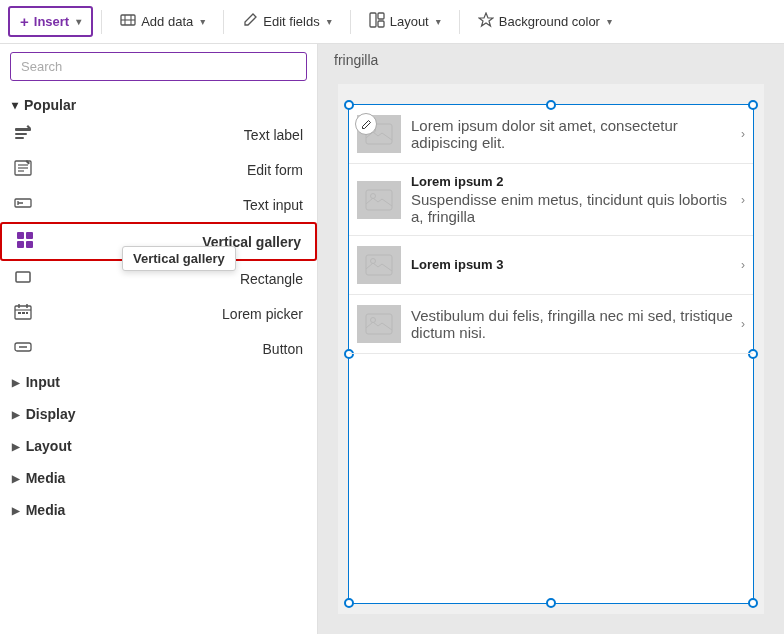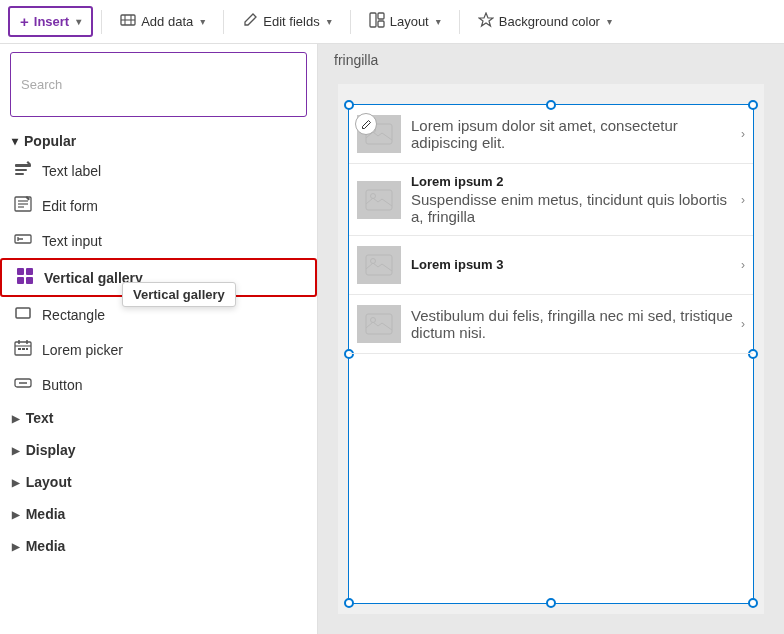--- a/index.html
+++ b/index.html
@@ -25,38 +25,39 @@
 
     
     .main-layout { display: flex; height: calc(634px - 44px); }
 
     
     .left-panel {
       width: 318px; background: #fff; border-right: 1px solid #e0e0e0;
       display: flex; flex-direction: column; overflow: hidden;
     }
     .search-box {
-      margin: 8px 10px; padding: 24px 10px;
+      margin: 8px 10px; padding: 6px 10px;
       border: 1.5px solid #7b2fa8; border-radius: 3px;
       font-size: 13px; color: #333; outline: none;
     }
     .search-box::placeholder { color: #aaa; }
 
     .menu-list { overflow-y: auto; flex: 1; padding-bottom: 8px; }
 
     .category-header {
       display: flex; align-items: center; gap: 6px;
       padding: 8px 12px 4px; font-weight: 700; font-size: 14px; color: #333;
       cursor: pointer;
     }
 
     .menu-item {
-      display: flex; align-items: center; gap: 10px;
+      display: flex; align-items: center; 
       padding: 7px 14px; cursor: pointer; color: #333; font-size: 14px;
       position: relative;
+      justify-content: space-between;
     }
     .menu-item.active {
       background: #fff; border: 2px solid #d00000; border-radius: 3px;
     }
 
     .collapsible-category {
       display: flex; align-items: center; gap: 6px;
       padding: 8px 12px; font-weight: 700; font-size: 14px; color: #333;
       cursor: pointer;
     }
@@ -303,21 +304,21 @@
           <svg class="icon-svg" viewBox="0 0 18 18" fill="none">
               <rect x="1" y="5" width="16" height="8" rx="2" stroke="#555" stroke-width="1.3"></rect>
               <line x1="5" y1="9" x2="13" y2="9" stroke="#555" stroke-width="1.5"></line>
             </svg>
         </span>
         <span>Button</span>
       </div>
 
       <div class="collapsible-category">
         <span class="chev">▶</span>
-        <span>Text</span>
+        <span>Input</span>
       </div>
 
       <div class="collapsible-category">
         <span class="chev">▶</span>
         <span>Display</span>
       </div>
 
       <div class="collapsible-category">
         <span class="chev">▶</span>
         <span>Layout</span>

